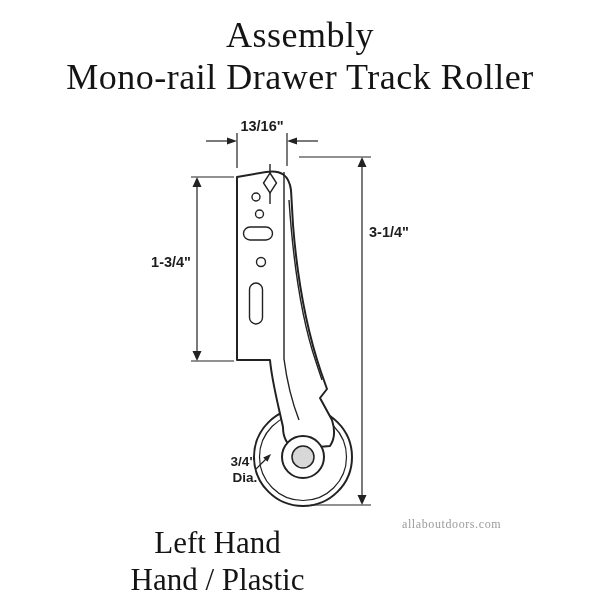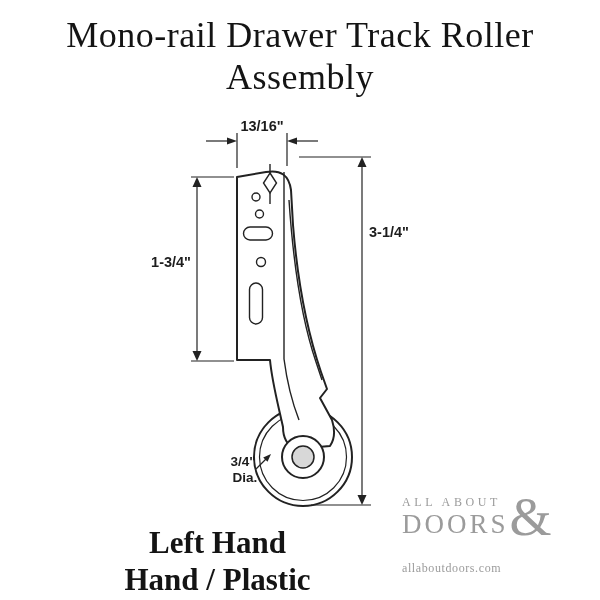--- a/index.html
+++ b/index.html
@@ -15,39 +15,39 @@
   .dim-text{
     font-family:"Liberation Sans", sans-serif;font-weight:700;
     font-size:14.5px;fill:#1d1d1d;
   }
   .dim-text-sm{
     font-family:"Liberation Sans", sans-serif;font-weight:700;
     font-size:13.5px;fill:#1d1d1d;
   }
   .product-info{
     position:absolute;top:524px;left:95px;width:245px;text-align:center;
-    font-size:31px;line-height:37px;color:#141414;font-weight:bold;
+    font-size:31px;line-height:37px;color:#141414;
   }
   .logo{
     position:absolute;top:495px;left:402px;width:175px;color:#9b9b9b;
     font-family:"Liberation Serif", serif;
   }
   .logo-row{display:flex;align-items:flex-start;}
   .logo-all{font-size:12px;letter-spacing:3.6px;margin-bottom:1px;white-space:nowrap;}
   .logo-doors{font-size:27px;letter-spacing:3px;line-height:27px;white-space:nowrap;}
   .logo-amp{font-size:54px;line-height:44px;margin-left:1px;}
   .logo-windows{font-size:26px;letter-spacing:1.5px;line-height:27px;white-space:nowrap;}
   .logo-site{font-size:12px;letter-spacing:0.6px;margin-top:22px;white-space:nowrap;}
 </style>
 </head>
 <body>
 
 <div class="title">
+  <div>Assembly</div>
   <div>Mono-rail Drawer Track Roller</div>
-  <div>Assembly</div>
 </div>
 
 <svg class="drawing" width="600" height="600" viewBox="0 0 600 600">
 
   <g>
     <circle cx="303" cy="457" r="49" fill="#ffffff" stroke="#222222" stroke-width="2"></circle>
     <circle cx="303" cy="457" r="43.5" fill="none" stroke="#222222" stroke-width="1.2"></circle>
   </g>
 
   <path d="M 237,177 L 266,172 Q 288,168 291,190 L 293,225
@@ -109,21 +109,14 @@
   <text class="dim-text-sm" x="243" y="466" text-anchor="middle">3/4"</text>
   <text class="dim-text-sm" x="245" y="482" text-anchor="middle">Dia.</text>
 </svg>
 
 <div class="product-info">
   <div>Left Hand</div>
   <div>Hand / Plastic</div>
 </div>
 
 <div class="logo">
-  <div class="logo-row">
-    <div class="logo-col">
-      <div class="logo-all">ALL ABOUT</div>
-      <div class="logo-doors">DOORS</div>
-    </div>
-    <div class="logo-amp">&amp;</div>
-  </div>
   <div class="logo-site">allaboutdoors.com</div>
 </div>
 
 </body></html>

